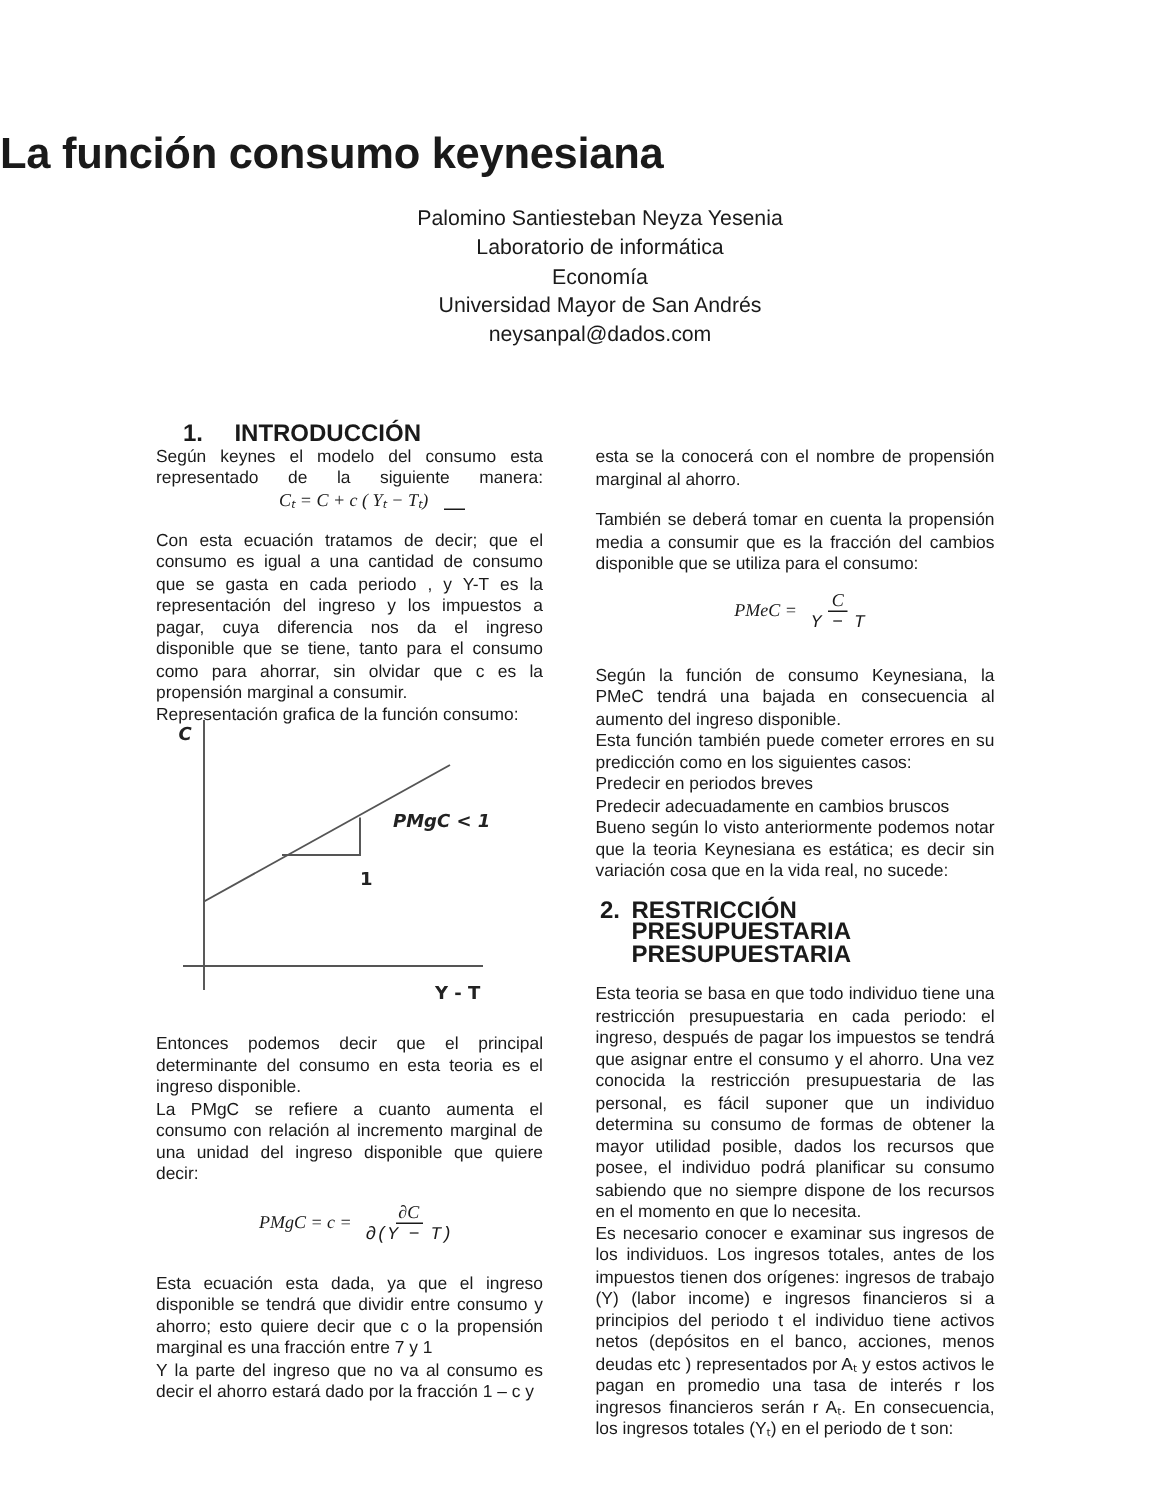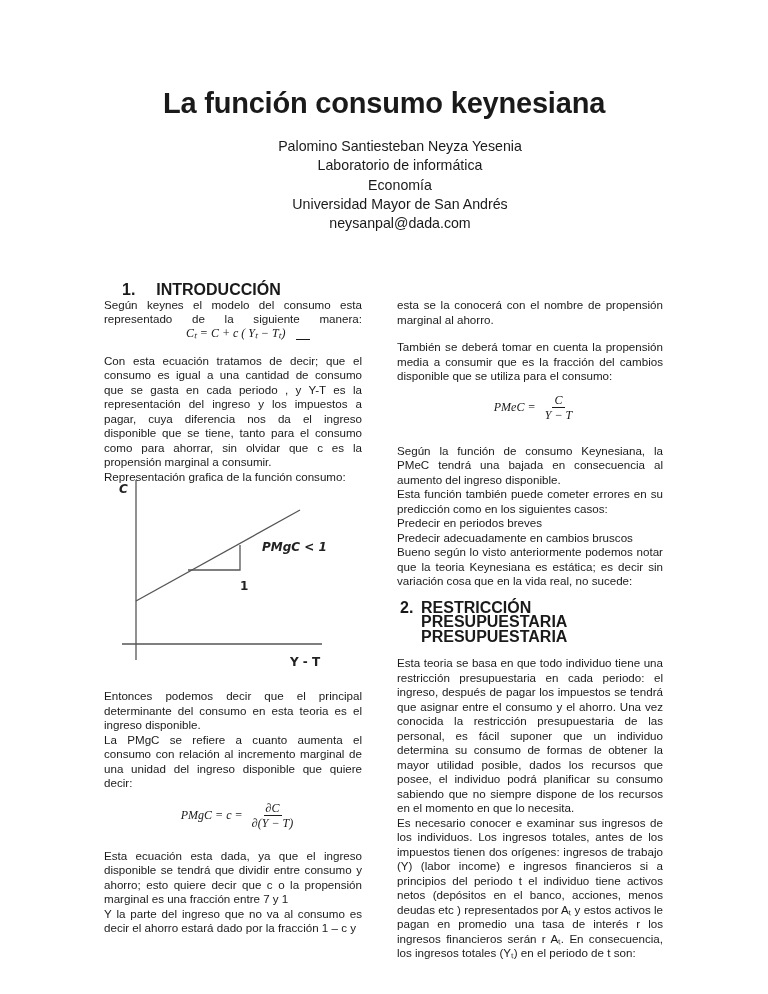--- a/index.html
+++ b/index.html
@@ -2,21 +2,21 @@
 <html><head>
   <meta charset="utf-8">
   <style>
     html, body { margin: 0; padding: 0; background: #ffffff; }
     body {
       width: 768px; height: 994px; position: relative; overflow: hidden;
       font-family: "Liberation Sans", sans-serif; color: #1a1a1a;
     }
     .abs { position: absolute; }
     .title {
-      left: 0; width: 768px; top: 86px; text-align: center;
+      left: 0; width: 768px; top: 86px; text-align: left;
       font-size: 29px; font-weight: bold; letter-spacing: -0.2px; line-height: 34px;
     }
     .authors {
       left: 210px; width: 380px; top: 137px; text-align: center;
       font-size: 14.2px; font-weight: normal; line-height: 19.3px;
     }
     .col {
       font-size: 11.6px; line-height: 14.5px; text-align: justify;
     }
     .col-left { left: 104px; width: 258px; }
@@ -27,33 +27,33 @@
     }
     .math {
       font-family: "Liberation Serif", serif; font-style: italic;
       font-size: 12px;
     }
     .frac {
       display: inline-flex; flex-direction: column; align-items: center;
       vertical-align: middle; margin-left: 4px;
     }
     .frac .num { border-bottom: 1px solid #1a1a1a; padding: 0 2px; line-height: 14px; }
-    .frac .den { padding: 0 2px; line-height: 14px; }
+    .frac .den { padding: 0 2px; line-height: 14px; font-family: Liberation Mono, monospace; }
     .graph-label { font-family: "DejaVu Sans", sans-serif; font-size: 12px; color: #222; }
   </style>
 </head>
 <body>
 
 <div class="abs title">La función consumo keynesiana</div>
 <div class="abs authors">
   <div>Palomino Santiesteban Neyza Yesenia</div>
   <div>Laboratorio de informática</div>
   <div>Economía</div>
   <div>Universidad Mayor de San Andrés</div>
-  <div>neysanpal@dada.com</div>
+  <div>neysanpal@dados.com</div>
 </div>
 
 <div class="abs col col-left" style="top:283px;">
   <div class="sec-head" style="padding-left:18px;">
     <span>1.</span>
     <span style="display:inline-block;width:12px;"></span>
     <span>INTRODUCCIÓN</span>
   </div>
   <div class="p" style="text-align-last:justify;">Según keynes el modelo del consumo esta</div>
   <div class="p" style="text-align-last:justify;">representado de la siguiente manera:</div>

